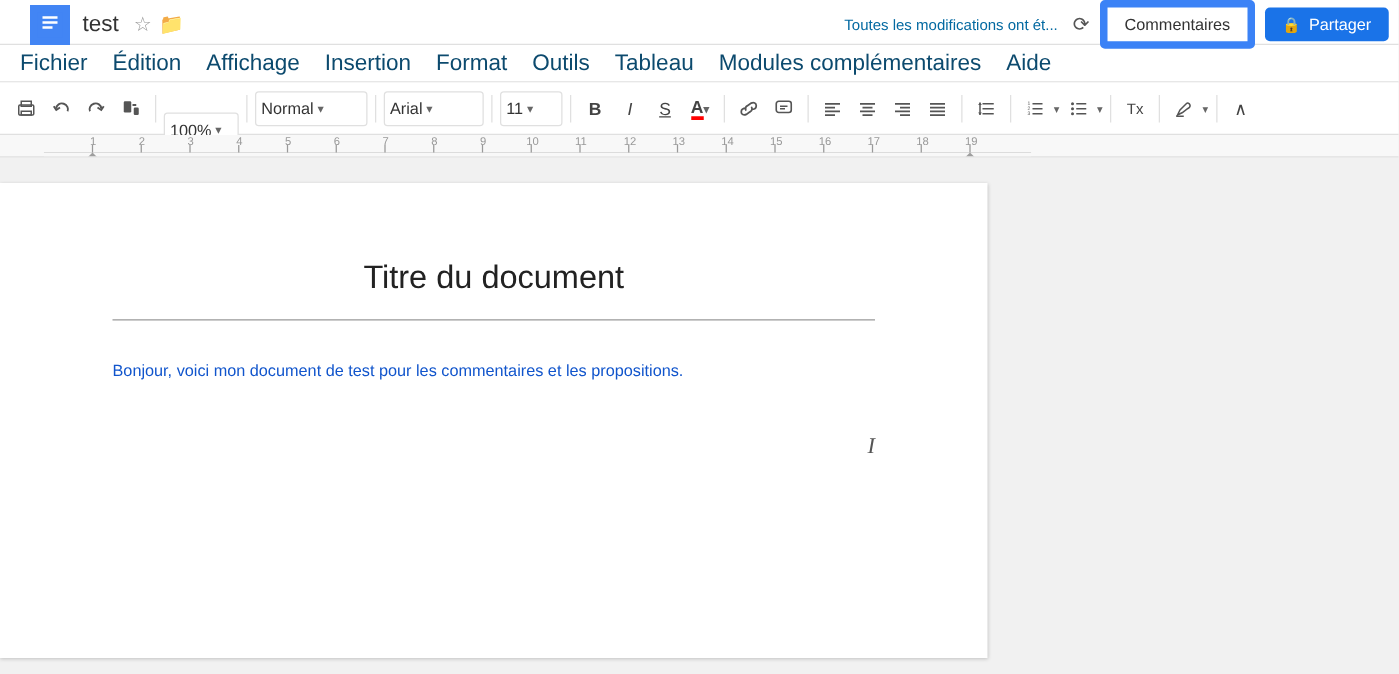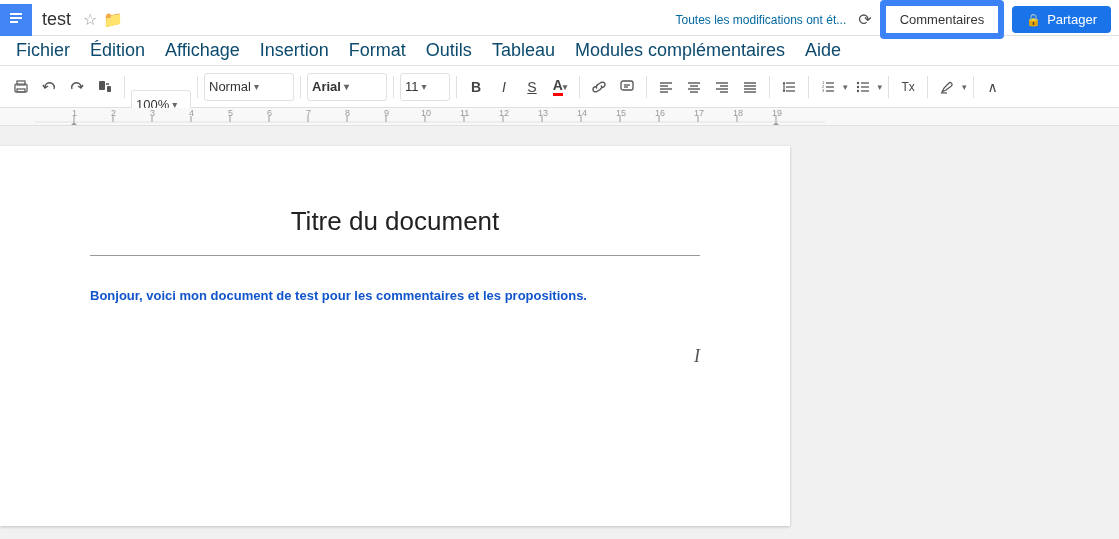--- a/index.html
+++ b/index.html
@@ -3,21 +3,21 @@
   <meta charset="utf-8">
   <style>
     * { margin: 0; padding: 0; box-sizing: border-box; }
     body { font-family: Arial, sans-serif; font-size: 13px; background: #f1f1f1; color: #333; overflow: hidden; }
 
     
     .title-bar {
       display: flex;
       align-items: center;
       background: #fff;
-      padding: 4px 8px 0 0;
+      padding: 4px 8px 0 24px;
       border-bottom: 1px solid #e0e0e0;
       height: 36px;
     }
     .app-logo {
       width: 32px;
       height: 32px;
       background: #4285f4;
       display: flex; align-items: center; justify-content: center;
       margin-right: 10px;
       flex-shrink: 0;
@@ -132,21 +132,21 @@
       padding: 2px 4px;
       font-size: 13px;
       cursor: pointer;
       height: 28px;
       background: #fff;
       gap: 3px;
     }
     .tb-dropdown .arrow { font-size: 10px; color: #666; }
     .zoom-dd { min-width: 60px; margin-top: 35px; }
     .style-dd { min-width: 90px; }
-    .font-dd { min-width: 80px; font-weight: bold; }
+    .font-dd { min-width: 80px; }
     .size-dd { min-width: 50px; }
 
     .bold { font-weight: bold; }
     .italic { font-style: italic; }
     .underline-btn { text-decoration: underline; }
 
     
     .ruler {
       height: 18px;
       background: #f8f8f8;
@@ -192,21 +192,20 @@
     .doc-divider {
       border: none;
       border-top: 1px solid #999;
       margin-bottom: 30px;
     }
     .doc-body-text {
       font-size: 13px;
       color: #1155cc;
       font-family: Arial, sans-serif;
       line-height: 1.6;
-      font-weight: bold;
     }
     .cursor-i {
       position: absolute;
       right: 90px;
       top: 200px;
       font-size: 18px;
       color: #555;
       cursor: text;
       font-family: serif;
       font-style: italic;

